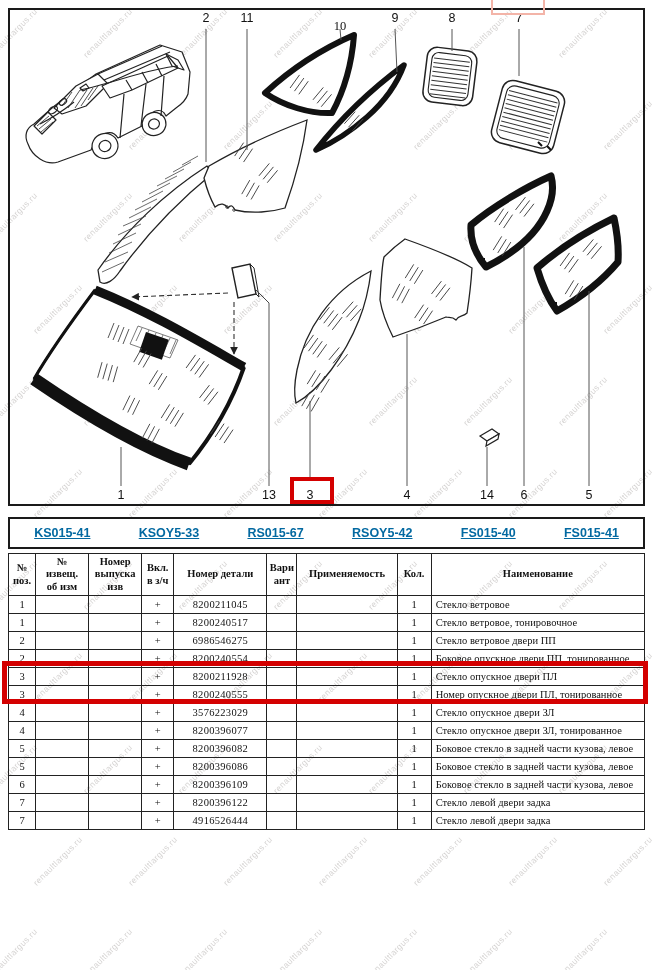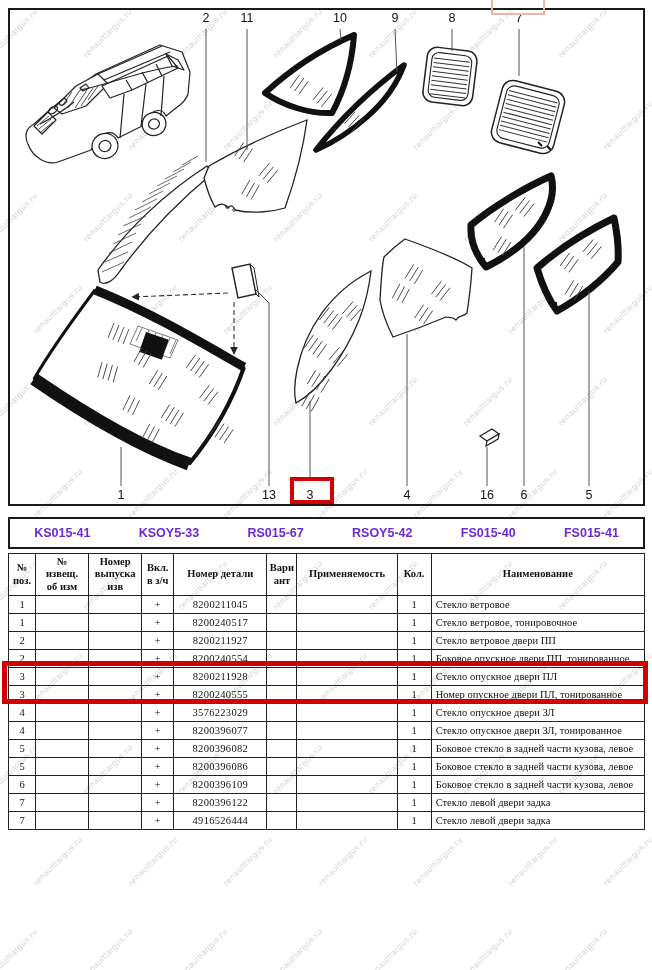--- a/index.html
+++ b/index.html
@@ -28,21 +28,21 @@
   .hl-box{position:absolute;box-sizing:border-box;z-index:6;background:transparent;}
   #hl-label-3{left:290px;top:477px;width:44px;height:27px;border:4px solid #d40000;}
   #hl-label-7{left:491px;top:0px;width:54px;height:15px;border:2px solid #f3b4a8;border-top:none;}
   #hl-table{left:2px;top:661px;width:646px;height:43px;border:5px solid #d40000;}
   
   #codes{
     position:absolute;left:8px;top:517px;width:633px;height:28px;
     border:2px solid #1a1a1a;display:flex;align-items:center;
     justify-content:space-around;z-index:2;background:transparent;
   }
-  .code{font:bold 12.5px "Liberation Sans",sans-serif;color:#6d28d9;}
+  .code{font:bold 12.5px "Liberation Sans",sans-serif;color:#0369a1;text-decoration:underline;}
   
   #parts-table{
     position:absolute;left:8px;top:553px;width:637px;z-index:2;
     border-collapse:collapse;table-layout:fixed;
     font-family:"Liberation Serif",serif;color:#111;
   }
   #parts-table th,#parts-table td{
     border:1px solid #222;overflow:hidden;
   }
   #parts-table thead tr{height:42px;}
@@ -306,29 +306,29 @@
       <line x1="397" y1="476" x2="397" y2="324"></line>
       <line x1="477" y1="476" x2="477" y2="437"></line>
       <line x1="514" y1="476" x2="514" y2="237"></line>
       <line x1="579" y1="476" x2="579" y2="281"></line>
     </g>
   </svg>
 
   <div id="labels">
       <span class="num" style="left: 196px; top: 2px;">2</span>
       <span class="num" style="left: 237px; top: 2px;">11</span>
-      <span class="num" style="left: 330px; top: 2px;">10</span>
+      <span class="num" style="left: 330px; top: 10px; font-family: Liberation Serif, serif;">10</span>
       <span class="num" style="left: 385px; top: 2px;">9</span>
       <span class="num" style="left: 442px; top: 2px;">8</span>
       <span class="num" style="left: 509px; top: 2px;">7</span>
       <span class="num" style="left: 111px; top: 479px;">1</span>
       <span class="num" style="left: 259px; top: 479px;">13</span>
       <span class="num" style="left: 300px; top: 479px;">3</span>
       <span class="num" style="left: 397px; top: 479px;">4</span>
-      <span class="num" style="left: 477px; top: 479px;">16</span>
+      <span class="num" style="left: 477px; top: 479px;">14</span>
       <span class="num" style="left: 514px; top: 479px;">6</span>
       <span class="num" style="left: 579px; top: 479px;">5</span>
     </div>
 </div>
 
 <div class="hl-box" id="hl-label-3"></div>
 
 <div class="hl-box" id="hl-label-7"></div>
 
 <div id="codes">
@@ -393,21 +393,21 @@
         <td class="c-variant"></td>
         <td class="c-applic"></td>
         <td class="c-qty">1</td>
         <td class="c-name">Стекло ветровое, тонировочное</td>
       </tr>
       <tr>
         <td class="c-pos">2</td>
         <td class="c-notice"></td>
         <td class="c-date"></td>
         <td class="c-incl">+</td>
-        <td class="c-part">8200211927</td>
+        <td class="c-part">6986546275</td>
         <td class="c-variant"></td>
         <td class="c-applic"></td>
         <td class="c-qty">1</td>
         <td class="c-name">Стекло ветровое двери ПП</td>
       </tr>
       <tr>
         <td class="c-pos">2</td>
         <td class="c-notice"></td>
         <td class="c-date"></td>
         <td class="c-incl">+</td>

